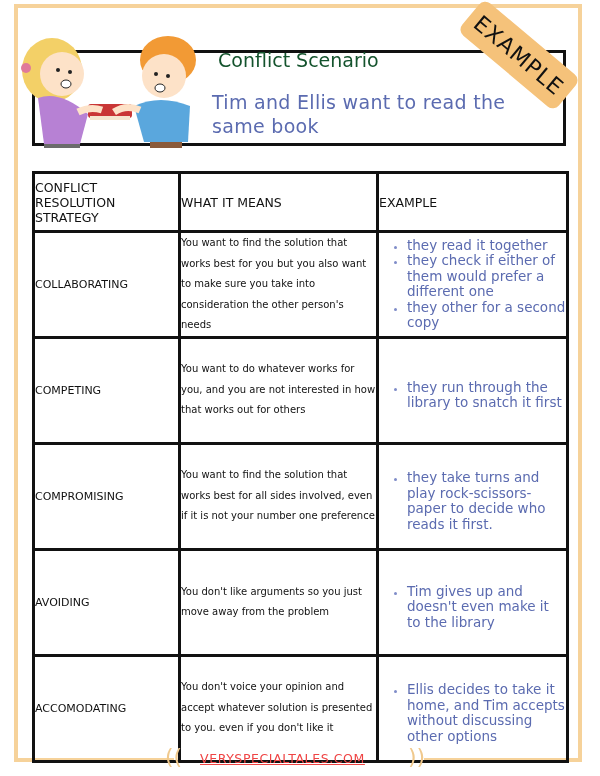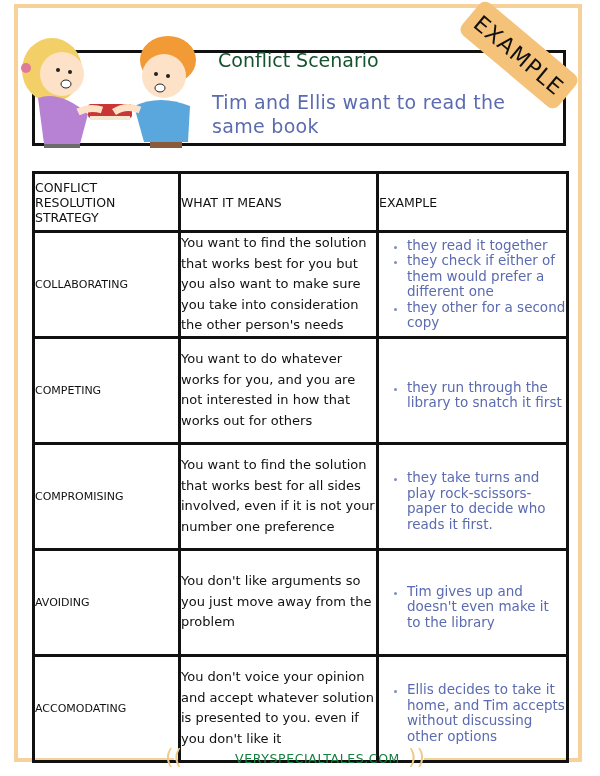--- a/index.html
+++ b/index.html
@@ -26,33 +26,33 @@
 
   table.strategies { position:absolute; left:32px; top:171px; width:534px; border-collapse:collapse;
                      border:3px solid #111; table-layout:fixed; }
   table.strategies td, table.strategies th { border:3px solid #111; padding:0; vertical-align:middle; }
   col.c1 { width:146px; } col.c2 { width:198px; } col.c3 { width:190px; }
   th { font-weight:normal; font-size:12.5px; color:#111; text-align:left; height:56px; }
   th.h1 { padding-left:18px; line-height:15px; }
   th.h2 { padding-left:34px; }
   th.h3 { padding-left:44px; }
   td.strat { font-size:11px; color:#111; padding-left:18px; }
-  td.meaning { font-size:13px; line-height:20.5px; color:#111; padding:2px 6px 2px 8px; }
+  td.meaning { font-size:10px; line-height:20.5px; color:#111; padding:2px 6px 2px 8px; }
   td.example { padding:4px 4px 4px 6px; vertical-align:top; }
   ul.ex { margin:0; padding-left:28px; color:#5b6bb0; font-size:13.5px; line-height:15.5px; }
   ul.ex li { margin:0; }
   ul.ex li::marker { color:#7f8cc8; font-size:11px; }
   tr.r1 td { height:93px; }
   tr.r2 td { height:93px; }
   tr.r3 td { height:93px; }
   tr.r4 td { height:93px; }
   tr.r5 td { height:93px; }
   tr.r2 td.example, tr.r3 td.example, tr.r4 td.example, tr.r5 td.example { padding-top:10px; }
-  .footer-text { position:absolute; left:200px; top:751px; width:200px; text-align:right;
-                 font-size:12.5px; color:#15803d; letter-spacing:0.6px; }
+  .footer-text { position:absolute; left:200px; top:751px; width:200px; text-align:left;
+                 font-size:12.5px; color:#ef4444; letter-spacing:0.6px;text-decoration:underline; }
   .brace-l { position:absolute; left:165px; top:744px; color:#f0c98d; font-size:22px; }
   .brace-r { position:absolute; left:408px; top:744px; color:#f0c98d; font-size:22px; }
 </style>
 </head>
 <body>
 
 <div class="frame"></div>
 <div class="frame-bottom-left"></div>
 <div class="frame-bottom-right"></div>
 

